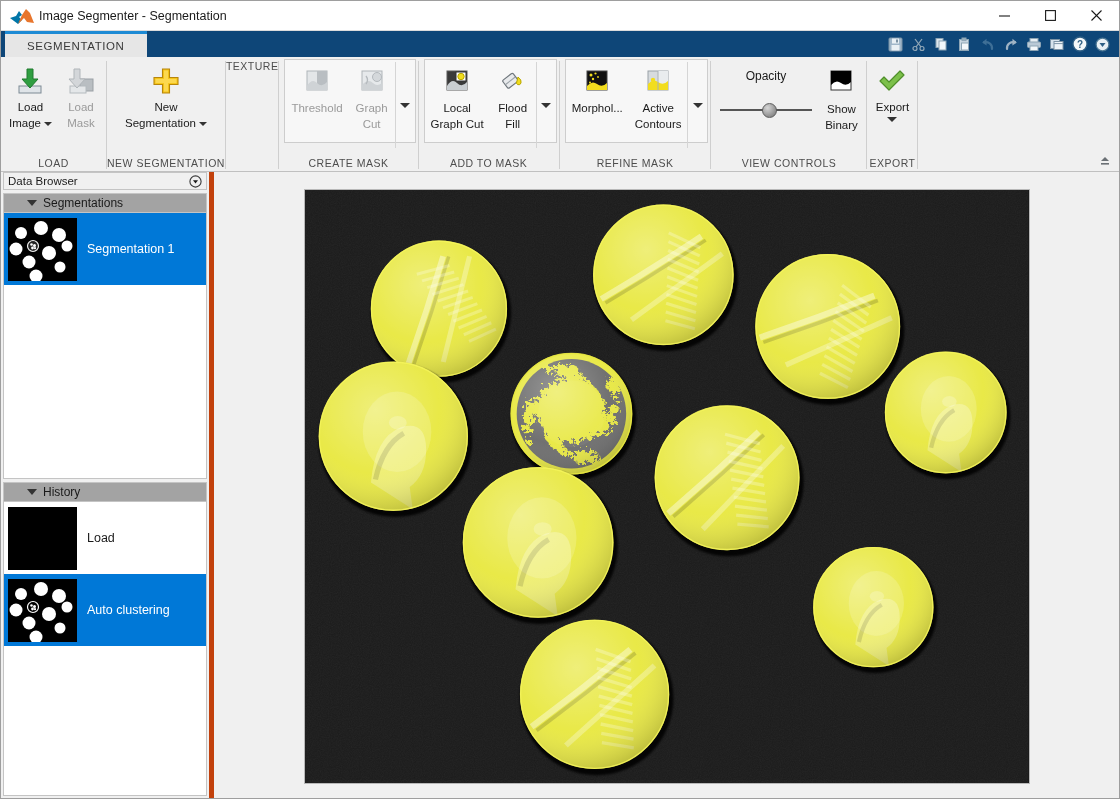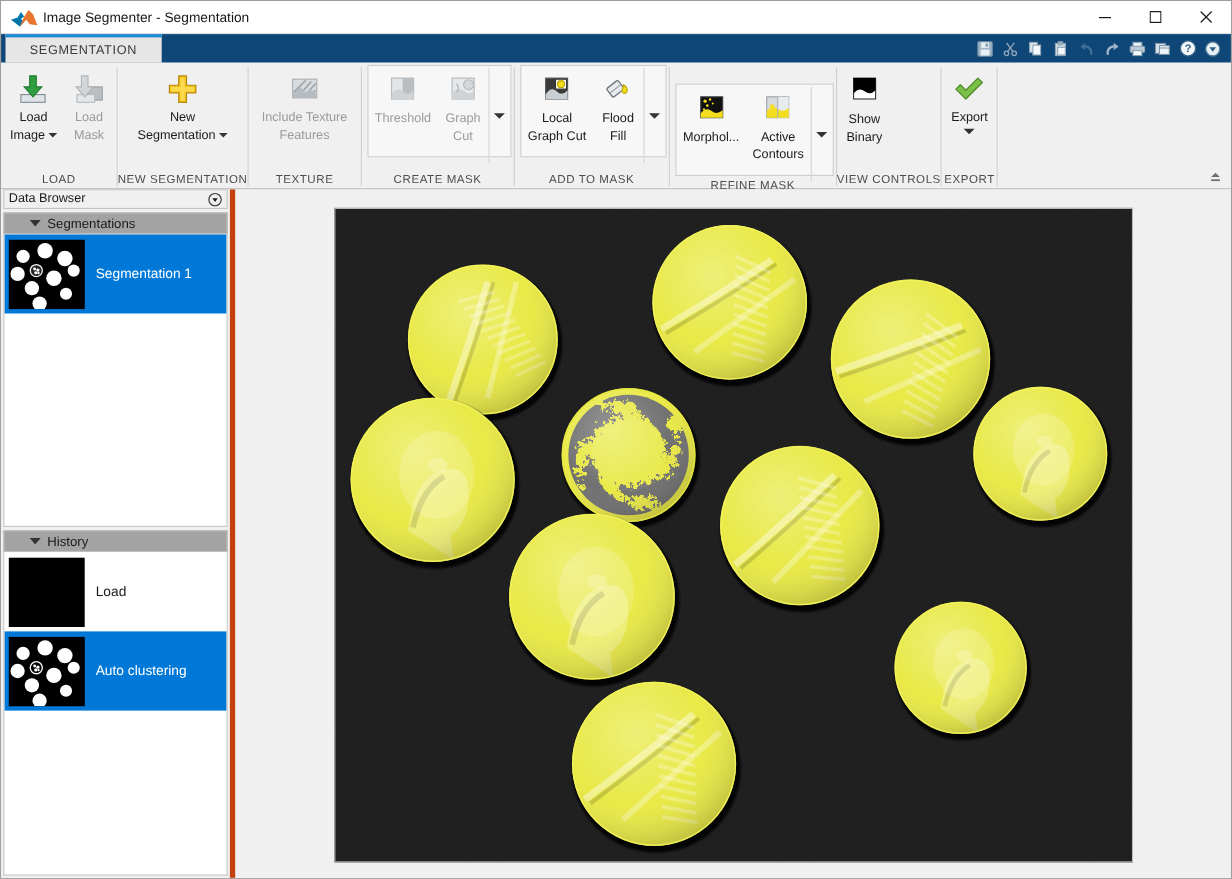--- a/index.html
+++ b/index.html
@@ -363,38 +363,20 @@
           <div class="rbtn-lbl">
             <span>Segmentation</span><span class="caret"></span>
           </div>
         </div>
       </div>
       <div class="rgroup-label">NEW SEGMENTATION</div>
     </div>
     <div class="rsep"></div>
 
     <div class="rgroup">
-      <div class="rgroup-body" style="padding-left:6px;padding-right:6px;">
-        <div class="rbtn disabled">
-          <div class="rbtn-ico">
-            <svg width="30" height="30" viewBox="0 0 30 30">
-              <rect x="4" y="6" width="22" height="17" fill="#d9dcdf" stroke="#a8aeb3"></rect>
-              <g stroke="#9aa1a7" stroke-width="1.4">
-                <line x1="5" y1="18" x2="16" y2="7"></line>
-                <line x1="9" y1="22" x2="21" y2="8"></line>
-                <line x1="14" y1="22" x2="25" y2="10"></line>
-                <line x1="19" y1="22" x2="25" y2="16"></line>
-              </g>
-              <path d="M4 20 l7 -7 l5 5 l4 -4 l6 6 v3 h-22 z" fill="#b7bcc1"></path>
-            </svg>
-          </div>
-          <div class="rbtn-lbl">Include Texture</div>
-          <div class="rbtn-lbl">Features</div>
-        </div>
-      </div>
       <div class="rgroup-label">TEXTURE</div>
     </div>
     <div class="rsep"></div>
 
     <div class="rgroup">
       <div class="rgroup-body" style="padding-top:0;">
         <div class="gallery-box">
           <div class="rbtn disabled">
             <div class="rbtn-ico">
               <svg width="30" height="30" viewBox="0 0 30 30">
@@ -457,21 +439,21 @@
           <div class="gallery-more">
             <div class="caret-down"></div>
           </div>
         </div>
       </div>
       <div class="rgroup-label">ADD TO MASK</div>
     </div>
     <div class="rsep"></div>
 
     <div class="rgroup">
-      <div class="rgroup-body" style="padding-top:17px;">
+      <div class="rgroup-body" style="padding-top:0;">
         <div class="gallery-box">
           <div class="rbtn">
             <div class="rbtn-ico">
               <svg width="30" height="30" viewBox="0 0 30 30">
                 <rect x="5" y="4" width="20" height="19" fill="#111" stroke="#444"></rect>
                 <path d="M5 19 q5 -6 10 -2 q5 4 10 -1 v7 h-20 z" fill="#f2dd1e"></path>
                 <circle cx="9" cy="8" r="1.5" fill="#f2dd1e"></circle>
                 <circle cx="13.5" cy="6.5" r="1.1" fill="#f2dd1e"></circle>
                 <circle cx="11" cy="12" r="1.2" fill="#f2dd1e"></circle>
                 <circle cx="8" cy="15.5" r="1" fill="#f2dd1e"></circle>
@@ -497,20 +479,27 @@
             <div class="caret-down"></div>
           </div>
         </div>
       </div>
       <div class="rgroup-label">REFINE MASK</div>
     </div>
     <div class="rsep"></div>
 
     <div class="rgroup">
       <div class="rgroup-body">
+        <div class="opacity-wrap">
+          <div class="opacity-lbl">Opacity</div>
+          <div class="slider">
+            <div class="slider-track"></div>
+            <div class="slider-thumb"></div>
+          </div>
+        </div>
         <div class="rbtn" style="margin-top:2px;">
           <div class="rbtn-ico">
             <svg width="30" height="28" viewBox="0 0 30 28">
               <rect x="5" y="2" width="20" height="19" fill="#ffffff" stroke="#333"></rect>
               <path d="M5 2 h20 v11 q-5 5 -10 1 q-5 -4 -10 2 z" fill="#000"></path>
             </svg>
           </div>
           <div class="rbtn-lbl">Show</div>
           <div class="rbtn-lbl">Binary</div>
         </div>

